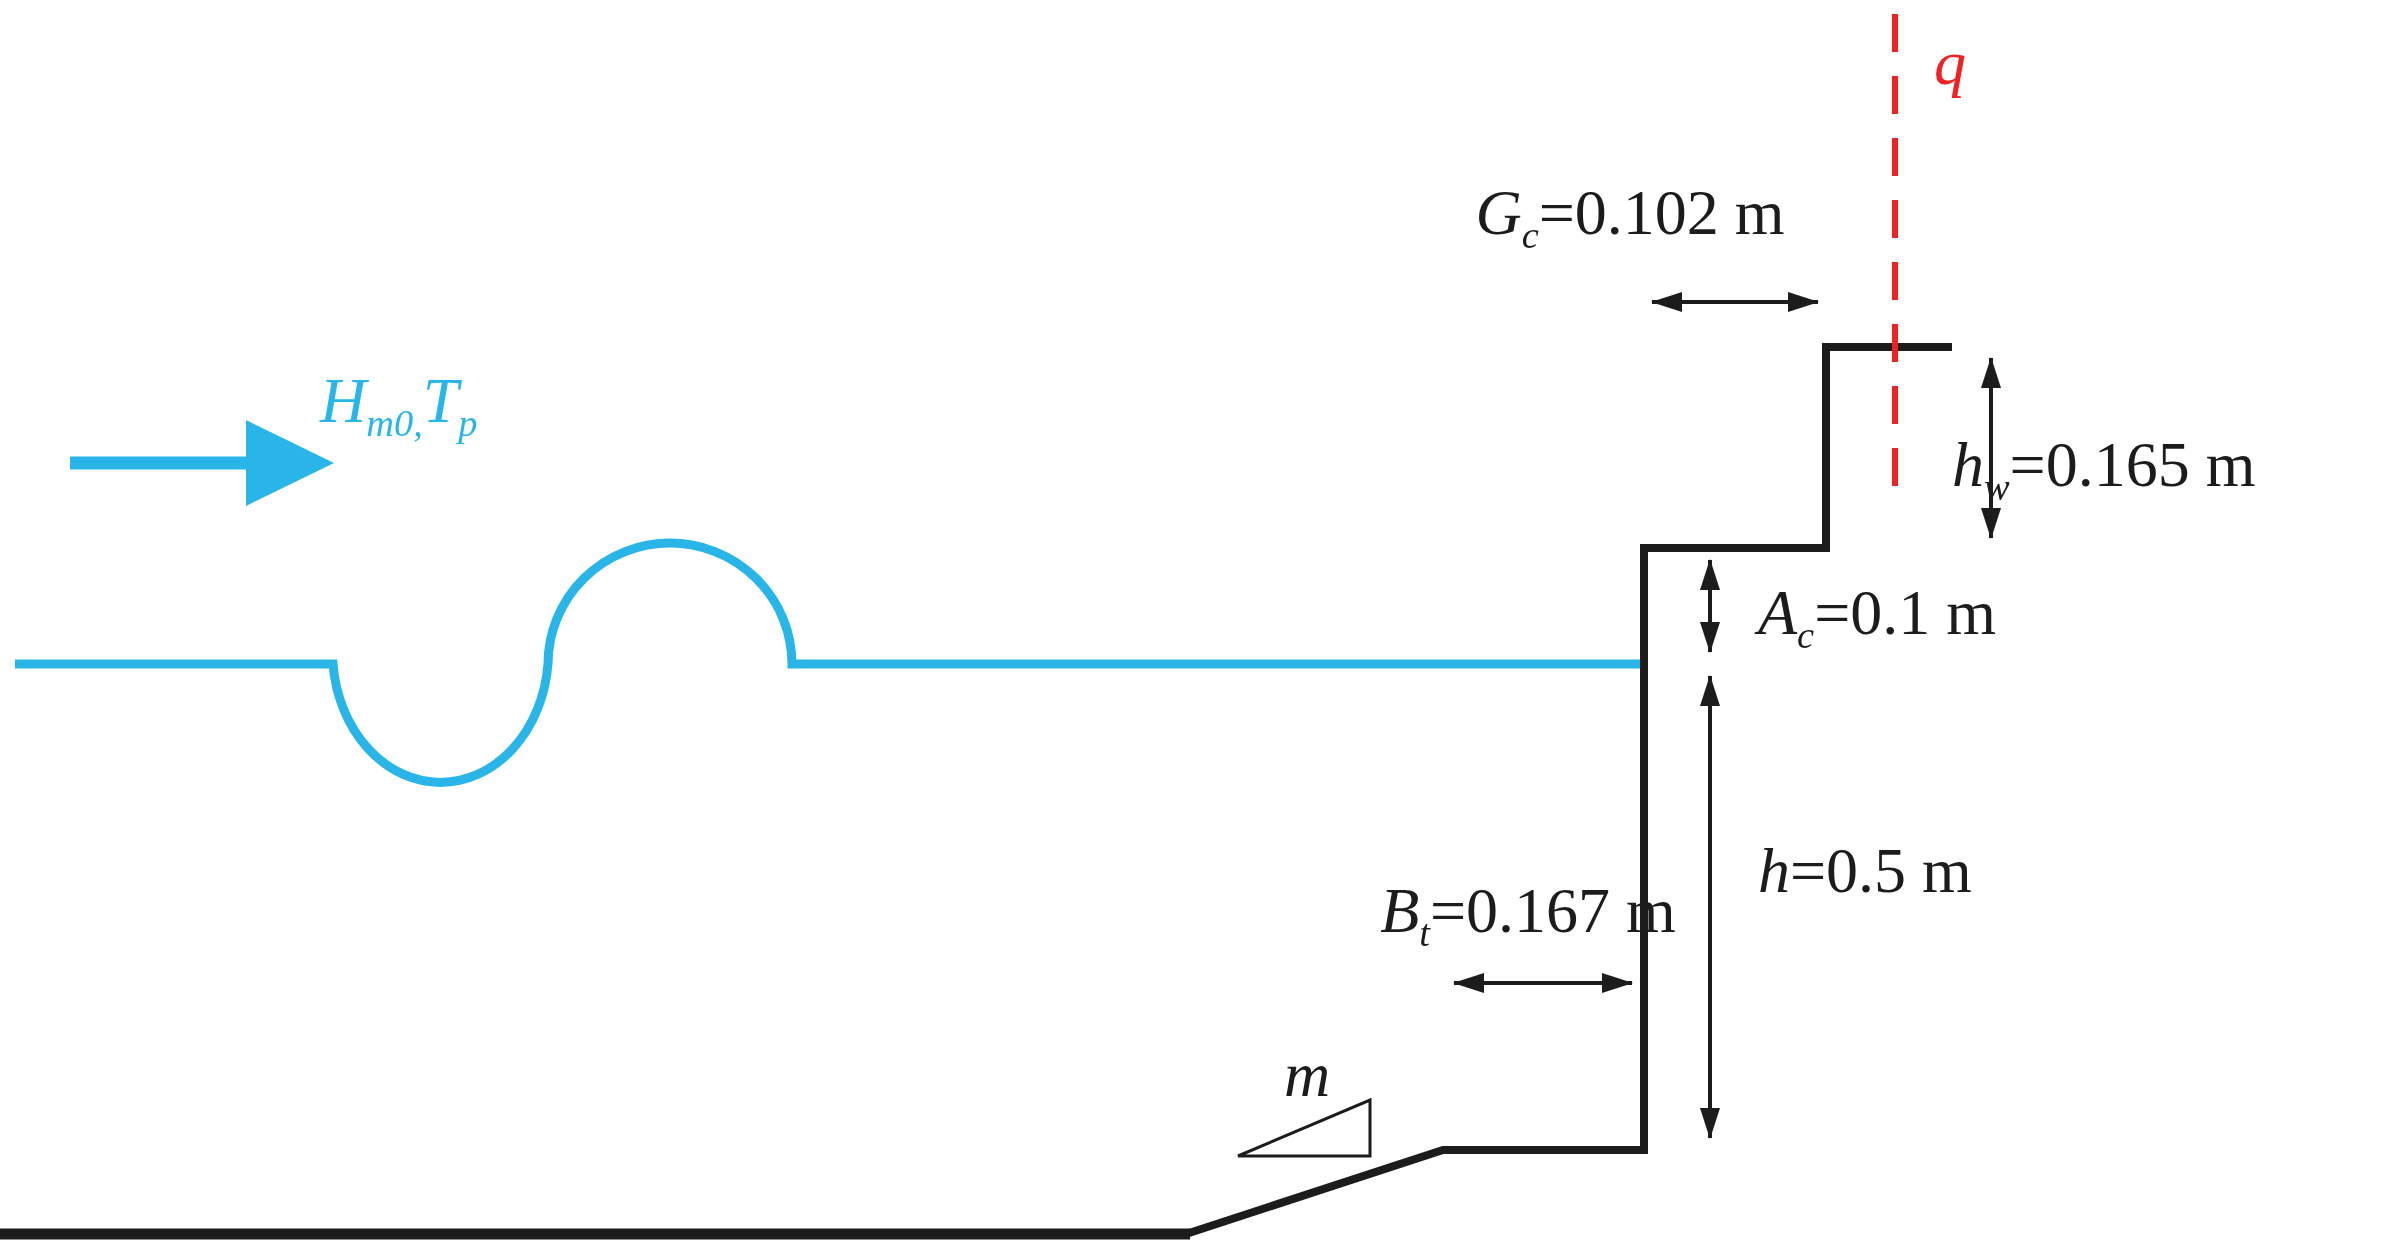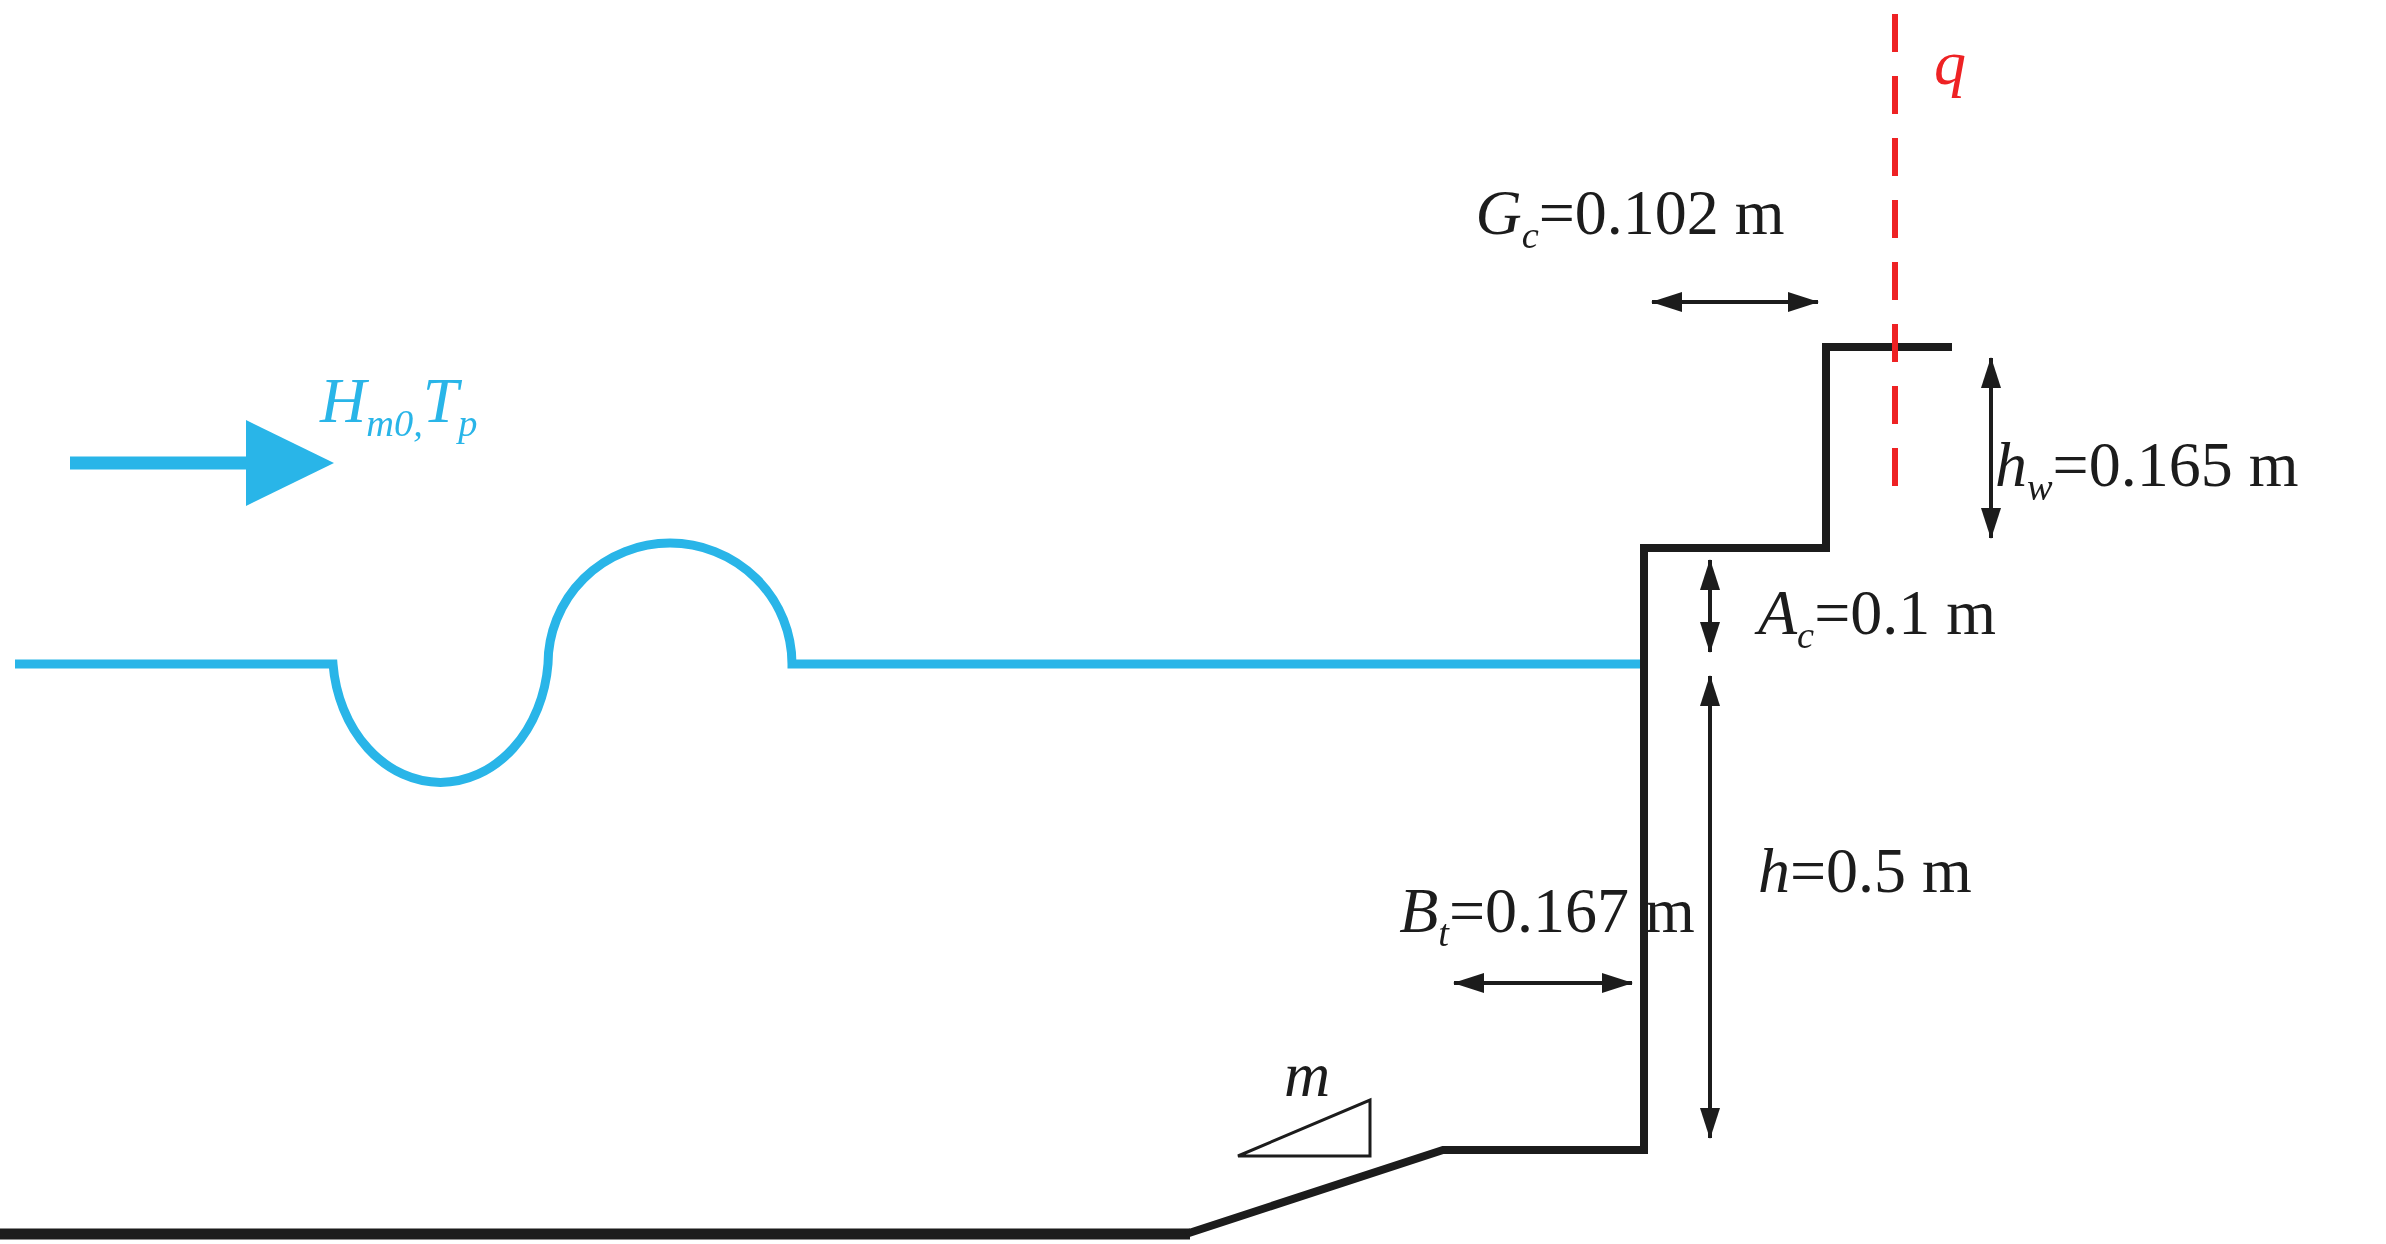--- a/index.html
+++ b/index.html
@@ -74,33 +74,33 @@
   </div>
 
   <div class="lbl red" style="left:1934px;top:26px;">
     <i>q</i>
   </div>
 
   <div class="lbl center" style="left:1630px;top:176px;">
     <i>G</i><sub>c</sub><span class="val">=0.102 m</span>
   </div>
 
-  <div class="lbl" style="left:1995px;top:428px;text-align:center;">
+  <div class="lbl" style="left:1952px;top:428px;text-align:center;">
     <i>h</i><sub>w</sub><span class="val">=0.165 m</span>
   </div>
 
   <div class="lbl" style="left:1758px;top:576px;">
     <i>A</i><sub>c</sub><span class="val">=0.1 m</span>
   </div>
 
   <div class="lbl" style="left:1758px;top:834px;">
     <i>h</i><span class="val">=0.5 m</span>
   </div>
 
-  <div class="lbl center" style="left:1528px;top:874px;margin-left:19px;">
+  <div class="lbl center" style="left:1528px;top:874px;">
     <i>B</i><sub>t</sub><span class="val">=0.167 m</span>
   </div>
 
   <div class="lbl" style="left:1284px;top:1038px;">
     <i>m</i>
   </div>
 
 </div>
 
 </body></html>

